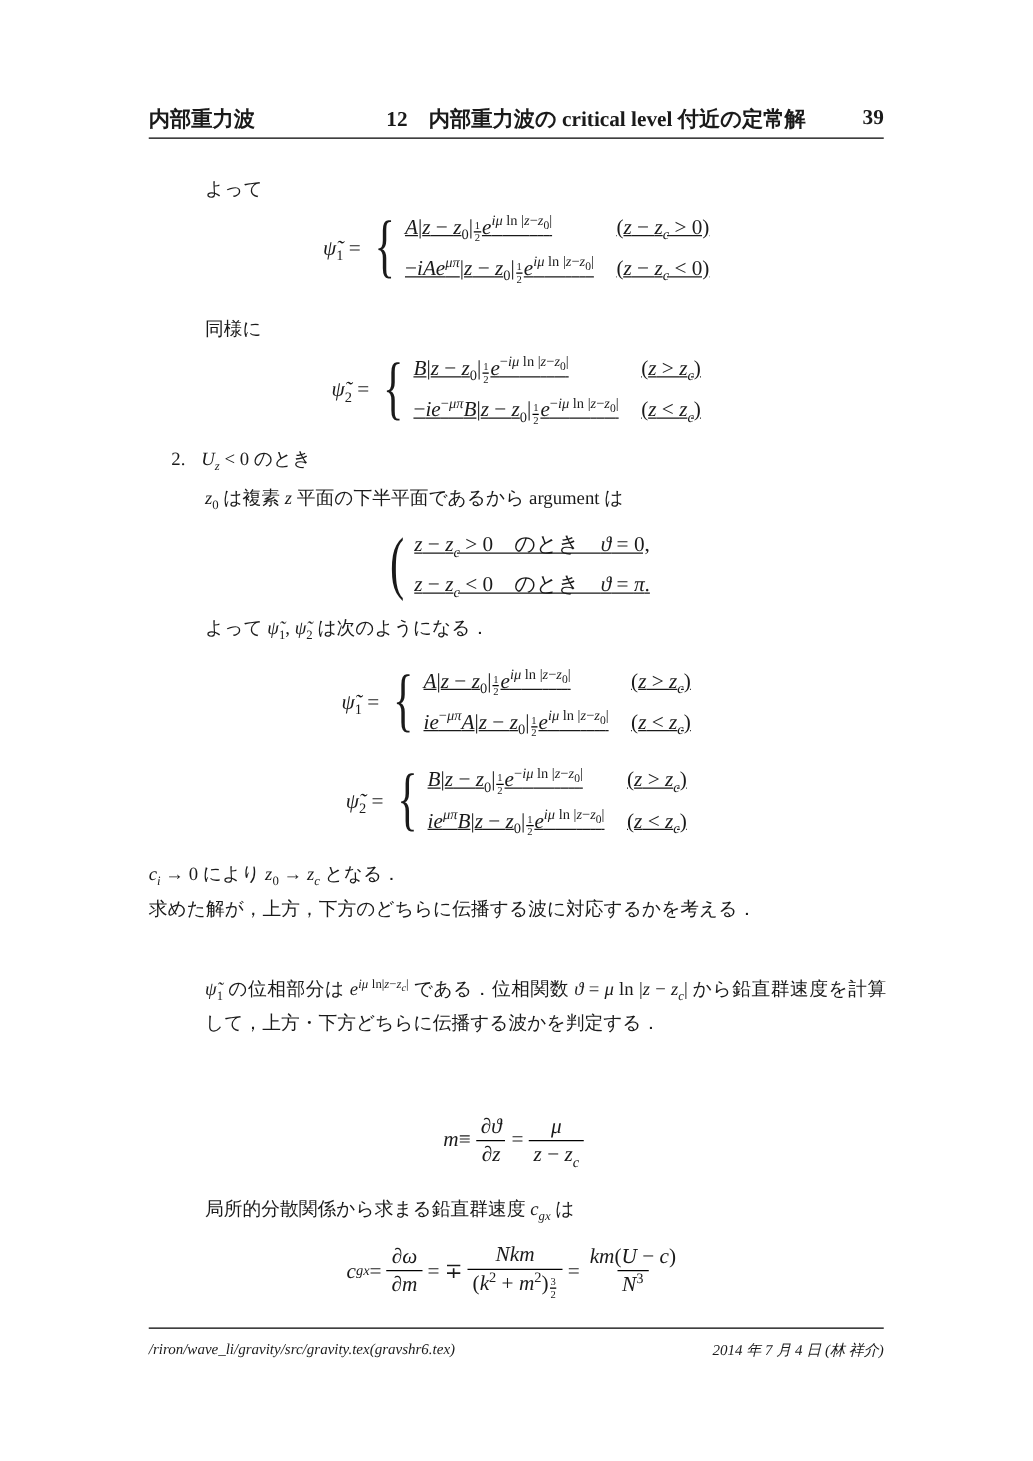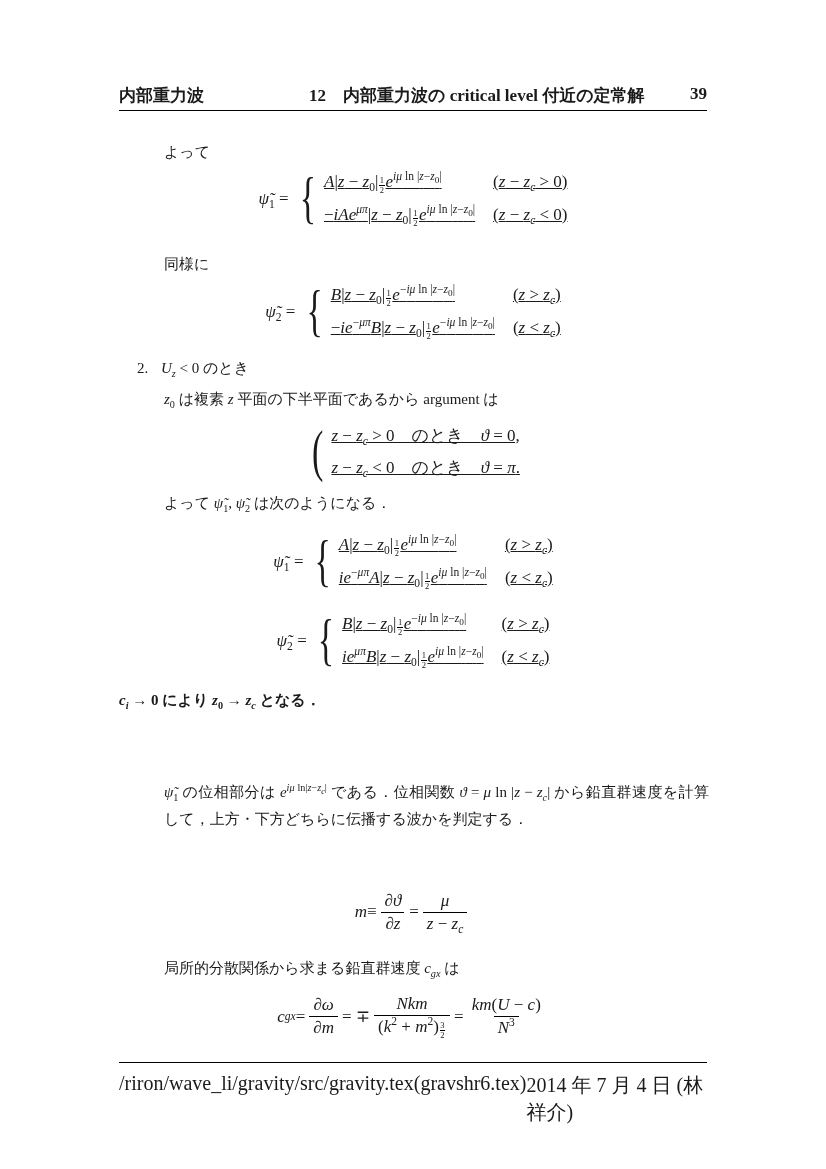--- a/index.html
+++ b/index.html
@@ -5,24 +5,24 @@
   html,body{margin:0;padding:0;background:#e8e8e8;}
   .page{position:relative;width:826px;height:1169px;margin:0 auto;background:#ffffff;
         font-family:"Liberation Serif","DejaVu Serif",serif;color:#1a1a1a;overflow:hidden;}
   
   .header{position:absolute;left:119px;right:119px;top:84px;height:26px;
           border-bottom:1.3px solid #000;font-weight:bold;font-size:17px;}
   .header .doc-title{position:absolute;left:0;top:0;}
   .header .section-title{position:absolute;left:190px;top:0;}
   .header .page-number{position:absolute;right:0;top:0;}
   .footer{position:absolute;left:119px;right:119px;top:1062px;border-top:1.3px solid #000;
-          padding-top:9px;display:flex;justify-content:space-between;font-size:20px;}
+          padding-top:9px;display:flex;justify-content:space-between;font-size:12px;font-style:italic;}
   
   .para{position:absolute;font-size:15px;line-height:1.65;}
-  .at-margin{left:119px;width:590px;font-weight:bold;}
+  .at-margin{left:119px;width:590px;}
   .at-indent{left:164px;width:545px;}
   .at-item{left:137px;width:572px;}
   .item-title{margin-left:9px;}
   .wrap{line-height:1.8;text-align:justify;}
   
   .eq{position:absolute;left:119px;width:588px;display:flex;justify-content:center;
       align-items:center;font-size:17px;line-height:1.45;}
   .lhs{margin-right:5px;white-space:nowrap;}
   .delim{font-size:34px;transform:scaleY(1.65);transform-origin:center;line-height:1;
          margin:0 8px 0 6px;font-weight:400;}
@@ -156,20 +156,21 @@
         <span class="cf"><i>ie</i><sup><i>μπ</i></sup><i>B</i>|<i>z</i> − <i>z</i><sub>0</sub>|<span class="sf">
               <span>1</span>
               <span>2</span>
             </span><i>e</i><sup><i>iμ</i> ln |<i>z</i>−<i>z</i><sub>0</sub>|</sup></span>
         <span class="cc">(<i>z</i> &lt; <i>z</i><sub><i>c</i></sub>)</span>
       </span>
     </span>
   </div>
 
   <div class="para at-margin" style="top:688px"><i>c</i><sub><i>i</i></sub> → 0 により <i>z</i><sub>0</sub> → <i>z</i><sub><i>c</i></sub> となる．</div>
+  <div class="para at-margin" style="top:716px">求めた解が，上方，下方のどちらに伝播する波に対応するかを考える．</div>
 
 
   <div class="para at-indent wrap" style="top:779px"><i>ψ̃</i><sub>1</sub> の位相部分は <i>e</i><sup><i>iμ</i> ln|<i>z</i>−<i>z</i><sub><i>c</i></sub>|</sup> である．位相関数 <i>ϑ</i> = <i>μ</i> ln |<i>z</i> − <i>z</i><sub><i>c</i></sub>| から鉛直群速度を計算して，上方・下方どちらに伝播する波かを判定する．</div>
 
 
   <div class="eq" style="top:890px"><i>m</i> ≡ <span class="frac">
         <span class="num">∂<i>ϑ</i></span>
         <span class="den">∂<i>z</i></span>
       </span> = <span class="frac">
         <span class="num"><i>μ</i></span>

